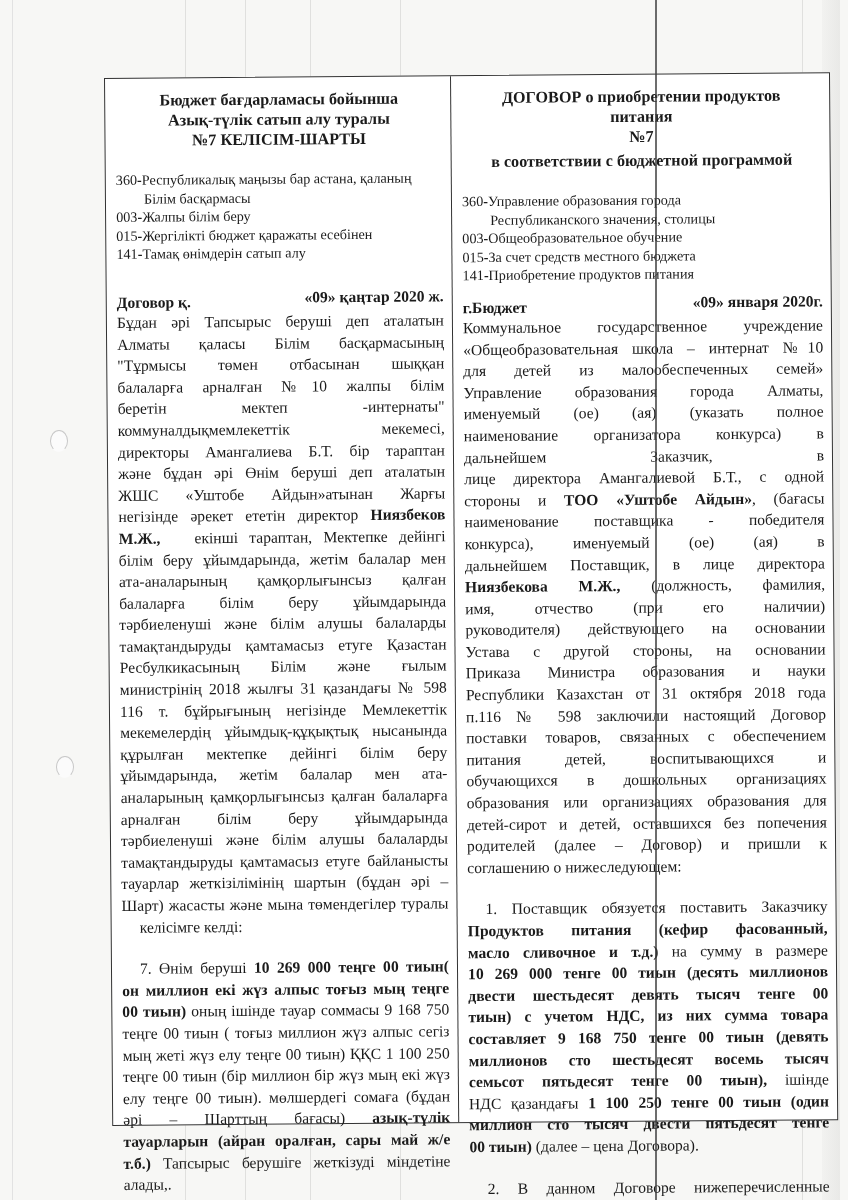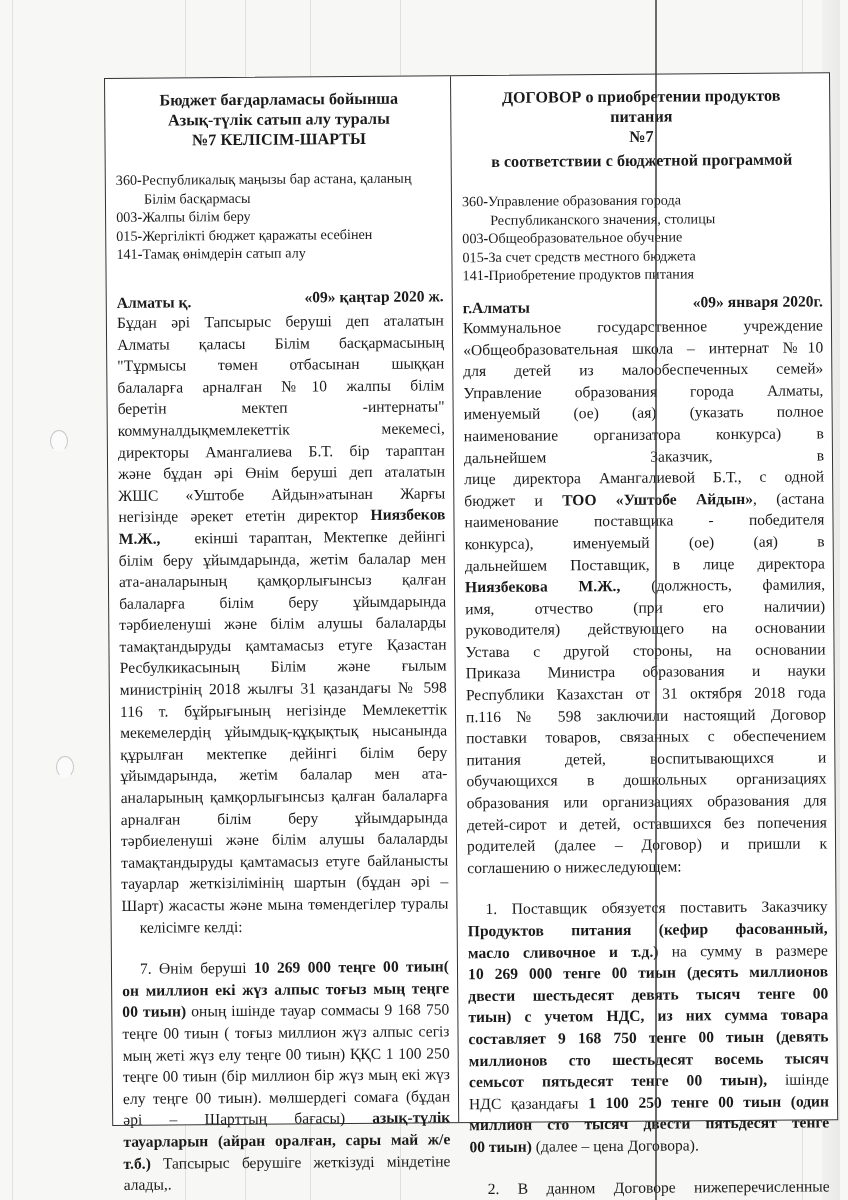--- a/index.html
+++ b/index.html
@@ -58,21 +58,21 @@
       <span class="ln">№7 КЕЛІСІМ-ШАРТЫ</span>
     </div>
     <div class="budget">
       <span class="ln">360-Республикалық маңызы бар астана, қаланың</span>
       <span class="ln indent">Білім басқармасы</span>
       <span class="ln">003-Жалпы білім беру</span>
       <span class="ln">015-Жергілікті бюджет қаражаты есебінен</span>
       <span class="ln">141-Тамақ өнімдерін сатып алу</span>
     </div>
     <div class="place-date">
-      <span>Алматы қ.</span>
+      <span>Договор қ.</span>
       <span class="date">«09» қаңтар  2020 ж.</span>
     </div>
     <div class="just">
       <span class="ln">Бұдан әрі Тапсырыс беруші деп аталатын</span>
       <span class="ln">Алматы қаласы Білім басқармасының</span>
       <span class="ln">"Тұрмысы төмен отбасынан шыққан</span>
       <span class="ln">балаларға арналған №10 жалпы білім</span>
       <span class="ln">беретін мектеп -интернаты"</span>
       <span class="ln">коммуналдықмемлекеттік мекемесі,</span>
       <span class="ln">директоры Амангалиева Б.Т.  бір тараптан</span>
@@ -125,33 +125,33 @@
       <span class="ln" style="margin-top:4px">в соответствии с бюджетной программой</span>
     </div>
     <div class="budget">
       <span class="ln">360-Управление образования города</span>
       <span class="ln indent">Республиканского значения, столицы</span>
       <span class="ln">003-Общеобразовательное обучение</span>
       <span class="ln">015-За счет средств местного бюджета</span>
       <span class="ln">141-Приобретение продуктов питания</span>
     </div>
     <div class="place-date" style="margin-top:14px">
-      <span>г.Алматы</span>
+      <span>г.Бюджет</span>
       <span class="date">«09» января  2020г.</span>
     </div>
     <div class="just">
       <span class="ln">Коммунальное государственное учреждение</span>
       <span class="ln">«Общеобразовательная школа – интернат №10</span>
       <span class="ln">для детей из малообеспеченных семей»</span>
       <span class="ln">Управление образования города Алматы,</span>
       <span class="ln">именуемый (ое) (ая) (указать полное</span>
       <span class="ln">наименование организатора конкурса) в</span>
       <span class="ln">дальнейшем Заказчик, в</span>
       <span class="ln">лице директора Амангалиевой Б.Т., с одной</span>
-      <span class="ln"><span>бюджет и </span><b>ТОО «Уштобе Айдын»</b><span>, (астана</span></span>
+      <span class="ln"><span>стороны и </span><b>ТОО «Уштобе Айдын»</b><span>, (бағасы</span></span>
       <span class="ln">наименование поставщика - победителя</span>
       <span class="ln">конкурса), именуемый (ое) (ая) в</span>
       <span class="ln">дальнейшем Поставщик, в лице директора</span>
       <span class="ln"><b>Ниязбекова М.Ж.,</b> <span>(должность, фамилия,</span></span>
       <span class="ln">имя, отчество (при его наличии)</span>
       <span class="ln">руководителя) действующего на основании</span>
       <span class="ln">Устава с другой стороны, на основании</span>
       <span class="ln">Приказа Министра образования и науки</span>
       <span class="ln">Республики Казахстан от 31 октября 2018 года</span>
       <span class="ln">п.116   № 598 заключили настоящий Договор</span>

